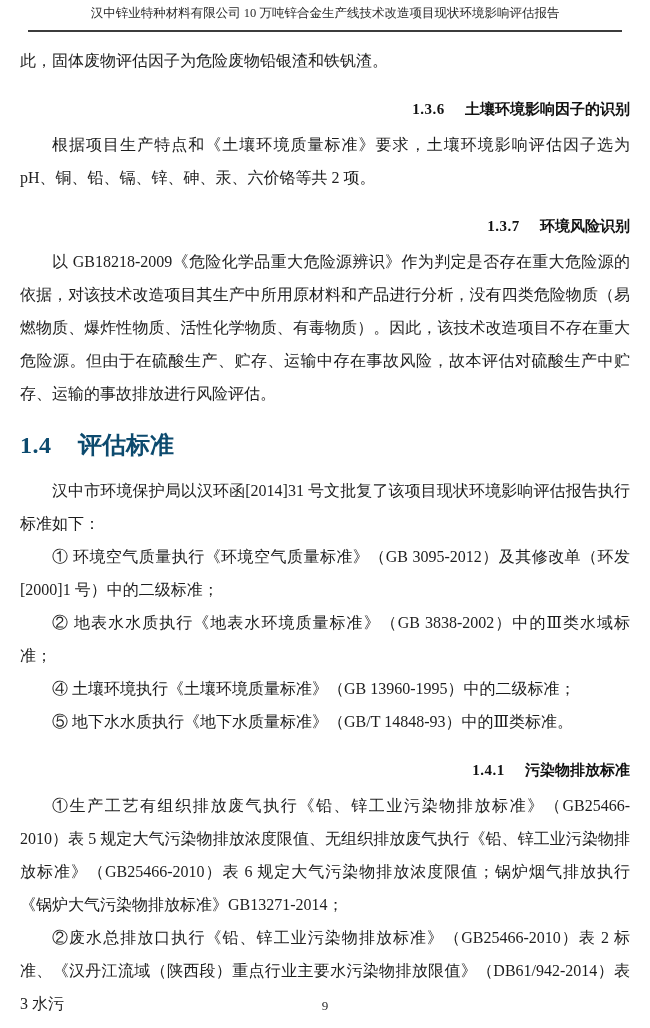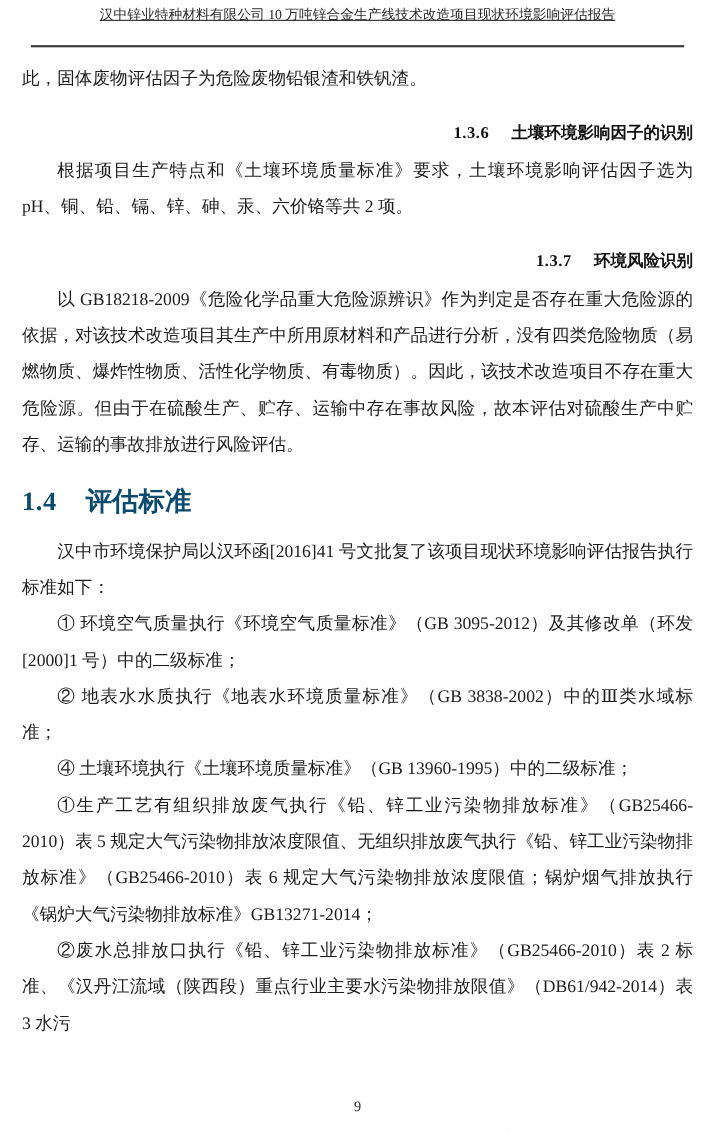--- a/index.html
+++ b/index.html
@@ -13,27 +13,26 @@
     width: 650px;
     height: 1028px;
     background: #ffffff;
     color: #1d1d1d;
     overflow: hidden;
     box-sizing: border-box;
   }
   .page-header {
     margin: 0 28px;
     padding-top: 6px;
-    padding-bottom: 20px;
+    padding-bottom: 9px;
     text-align: center;
     font-size: 12.5px;
     line-height: 15px;
     border-bottom: 2px solid #3c3c3c;
     color: #2a2a2a;
-    text-decoration: underline;
   }
   .content {
     padding: 0 20px;
   }
   p.body-para {
     margin: 0;
     font-size: 16px;
     line-height: 33px;
     text-align: justify;
     color: #1d1d1d;
@@ -90,29 +89,33 @@
     <h3 class="sec">
       <span class="h-num">1.3.7</span><span>环境风险识别</span>
     </h3>
 
     <p class="body-para indent">以 GB18218-2009《危险化学品重大危险源辨识》作为判定是否存在重大危险源的依据，对该技术改造项目其生产中所用原材料和产品进行分析，没有四类危险物质（易燃物质、爆炸性物质、活性化学物质、有毒物质）。因此，该技术改造项目不存在重大危险源。但由于在硫酸生产、贮存、运输中存在事故风险，故本评估对硫酸生产中贮存、运输的事故排放进行风险评估。</p>
 
     <h2 class="sec">
       <span class="h-num">1.4</span><span>评估标准</span>
     </h2>
 
-    <p class="body-para indent">汉中市环境保护局以汉环函[2016]41 号文批复了该项目现状环境影响评估报告执行标准如下：</p>
+    <p class="body-para indent">汉中市环境保护局以汉环函[2014]31 号文批复了该项目现状环境影响评估报告执行标准如下：</p>
 
 
     <div class="list-block">
       <p class="body-para indent">① 环境空气质量执行《环境空气质量标准》（GB 3095-2012）及其修改单（环发[2000]1 号）中的二级标准；</p>
       <p class="body-para indent">② 地表水水质执行《地表水环境质量标准》（GB 3838-2002）中的Ⅲ类水域标准；</p>
       <p class="body-para indent">④ 土壤环境执行《土壤环境质量标准》（GB 13960-1995）中的二级标准；</p>
+      <p class="body-para indent">⑤ 地下水水质执行《地下水质量标准》（GB/T 14848-93）中的Ⅲ类标准。</p>
     </div>
 
+    <h3 class="sec">
+      <span class="h-num">1.4.1</span><span>污染物排放标准</span>
+    </h3>
 
     <p class="body-para indent">①生产工艺有组织排放废气执行《铅、锌工业污染物排放标准》（GB25466-2010）表 5 规定大气污染物排放浓度限值、无组织排放废气执行《铅、锌工业污染物排放标准》（GB25466-2010）表 6 规定大气污染物排放浓度限值；锅炉烟气排放执行《锅炉大气污染物排放标准》GB13271-2014；</p>
 
     <p class="body-para indent">②废水总排放口执行《铅、锌工业污染物排放标准》（GB25466-2010）表 2 标准、《汉丹江流域（陕西段）重点行业主要水污染物排放限值》（DB61/942-2014）表 3 水污</p>
 
   </div>
 
   <div class="page-footer">
     <span>9</span>
   </div>

